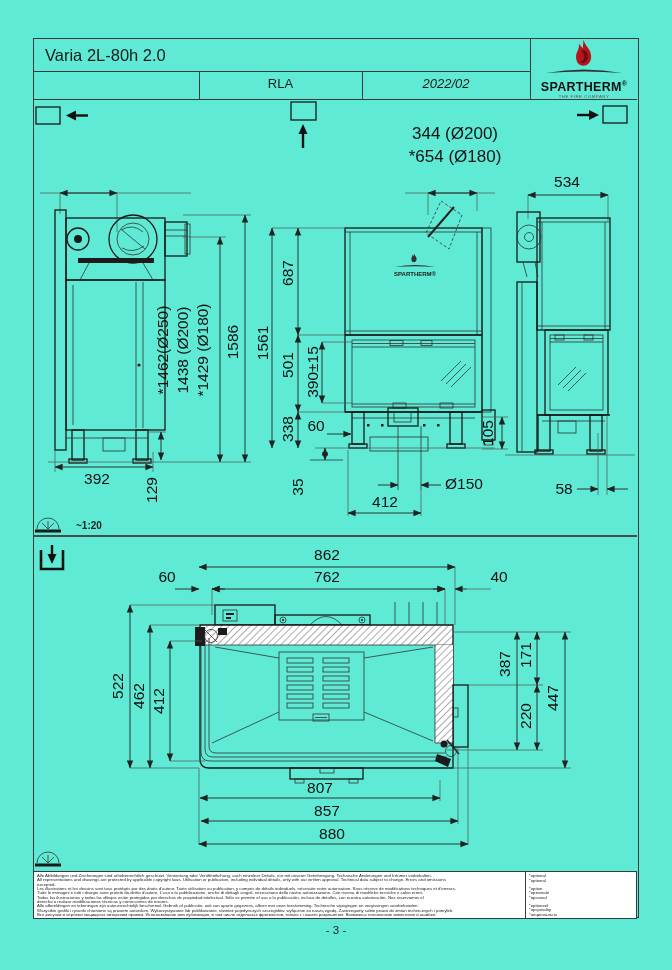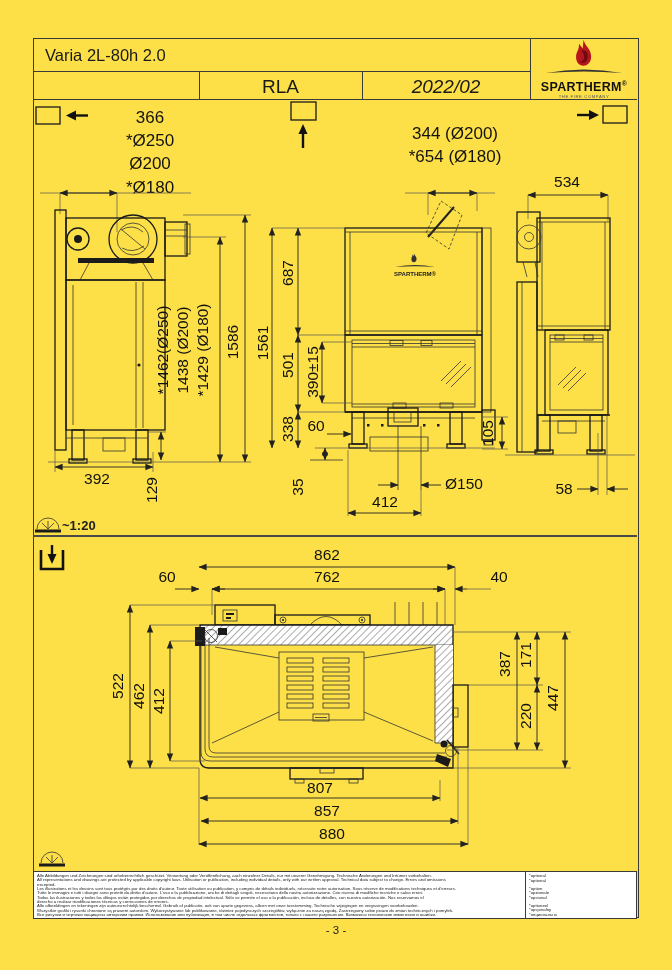--- a/index.html
+++ b/index.html
@@ -1,28 +1,28 @@
 <!DOCTYPE html>
 <html><head>
 <meta charset="utf-8">
 <style>
   html,body{margin:0;padding:0;background:#e8e8e8;}
-  .sheet{position:relative;width:672px;height:970px;background:#fde047;font-family:"Liberation Sans",sans-serif;color:#111;overflow:hidden;}
+  .sheet{position:relative;width:672px;height:970px;background:#5eead4;font-family:"Liberation Sans",sans-serif;color:#111;overflow:hidden;}
   .abs{position:absolute;}
   .frame{position:absolute;left:33px;top:38px;width:604px;height:878px;border:1.5px solid #3a3a3a;}
   .hline{position:absolute;border-top:1.4px solid #3a3a3a;}
   .vline{position:absolute;border-left:1.4px solid #3a3a3a;}
   .title{position:absolute;left:45px;top:46px;font-size:16.5px;color:#1a1a1a;}
-  .cellc{position:absolute;top:76px;text-align:center;font-size:19px;color:#1a1a1a;}
+  .cellc{position:absolute;top:76px;text-align:center;font-size:13px;color:#1a1a1a;}
   .logo{position:absolute;left:532px;top:40px;width:104px;height:58px;display:flex;flex-direction:column;align-items:center;justify-content:flex-start;}
   .brand{font-size:12.5px;font-weight:bold;letter-spacing:.3px;line-height:12px;color:#111;}
   .brand sup{font-size:7px;}
   .tagline{font-size:4.2px;letter-spacing:.6px;color:#555;margin-top:1px;}
   .stack{position:absolute;text-align:center;font-size:17px;line-height:23.2px;color:#131313;}
-  .scalerow{position:absolute;display:flex;align-items:center;gap:1px;font-size:13px;font-weight:600;color:#222;}
+  .scalerow{position:absolute;display:flex;align-items:center;gap:15px;font-size:10px;font-weight:600;color:#222;}
   .divider{position:absolute;left:33px;top:535px;width:604px;border-top:2px solid #4a4a4a;}
   .fineprint{position:absolute;left:33px;top:871px;width:602px;height:46px;border:1.4px solid #3a3a3a;display:flex;background:#fff;}
   .fp-left{flex:1;padding:2px 3px;overflow:hidden;}
   .fp-left div{font-size:4.3px;line-height:4.35px;color:#1a1a1a;white-space:nowrap;overflow:hidden;}
   .fp-right{width:104px;border-left:1.4px solid #3a3a3a;padding:2px 3px;}
   .fp-right div{font-size:4.3px;line-height:4.5px;color:#1a1a1a;}
   .fp-group{margin-bottom:3.5px;}
   .pagenum{position:absolute;left:0;top:924px;width:672px;text-align:center;font-size:11.5px;color:#222;}
   svg{overflow:visible;}
   .out{stroke:#1a1a1a;stroke-width:1.3;fill:none;}
@@ -83,26 +83,20 @@
     <rect x="3" y="2" width="25" height="18" class="out" stroke-width="2.2"></rect>
     <line x1="15" y1="48" x2="15" y2="32" stroke="#111" stroke-width="2.4"></line>
     <polygon points="15,24 10.5,34 19.5,34" fill="#111"></polygon>
   </svg>
   <svg class="abs" style="left:574px;top:102px;" width="58" height="24">
     <line x1="3" y1="13" x2="17" y2="13" stroke="#111" stroke-width="2.4"></line>
     <polygon points="25,13 15,8 15,18" fill="#111"></polygon>
     <rect x="29" y="4" width="24" height="17" class="out" stroke-width="2.2"></rect>
   </svg>
 
-  <div class="stack" style="left:88px;top:106px;width:124px;">
-    <div>366</div>
-    <div>*Ø250</div>
-    <div>Ø200</div>
-    <div>*Ø180</div>
-  </div>
   <div class="stack" style="left:393px;top:122px;width:124px;">
     <div>344 (Ø200)</div>
     <div>*654 (Ø180)</div>
   </div>
 
   <svg class="abs" style="left:33px;top:170px;" width="230" height="350" viewBox="0 0 230 350">
     <line x1="7" y1="23" x2="158" y2="23" class="ext"></line>
     <line x1="27" y1="23" x2="84" y2="23" class="dim" marker-start="url(#ar)" marker-end="url(#ar)"></line>
     <line x1="27" y1="23" x2="27" y2="44" class="ext"></line>
     <line x1="84" y1="23" x2="84" y2="62" class="ext"></line>

